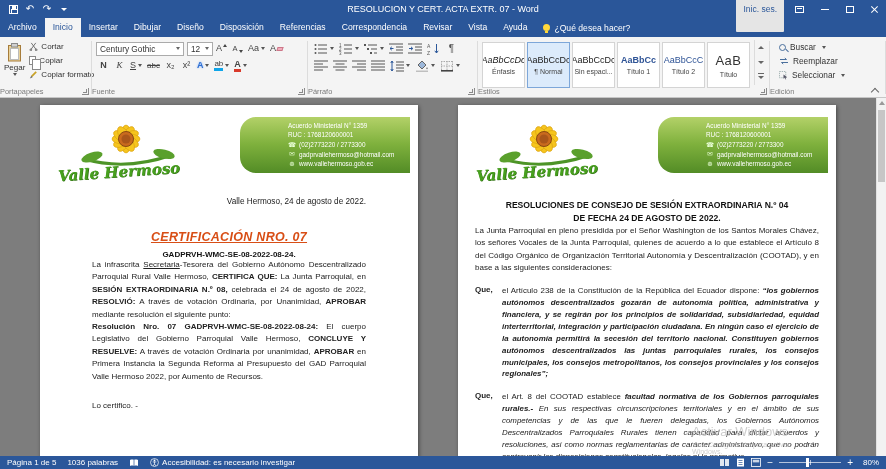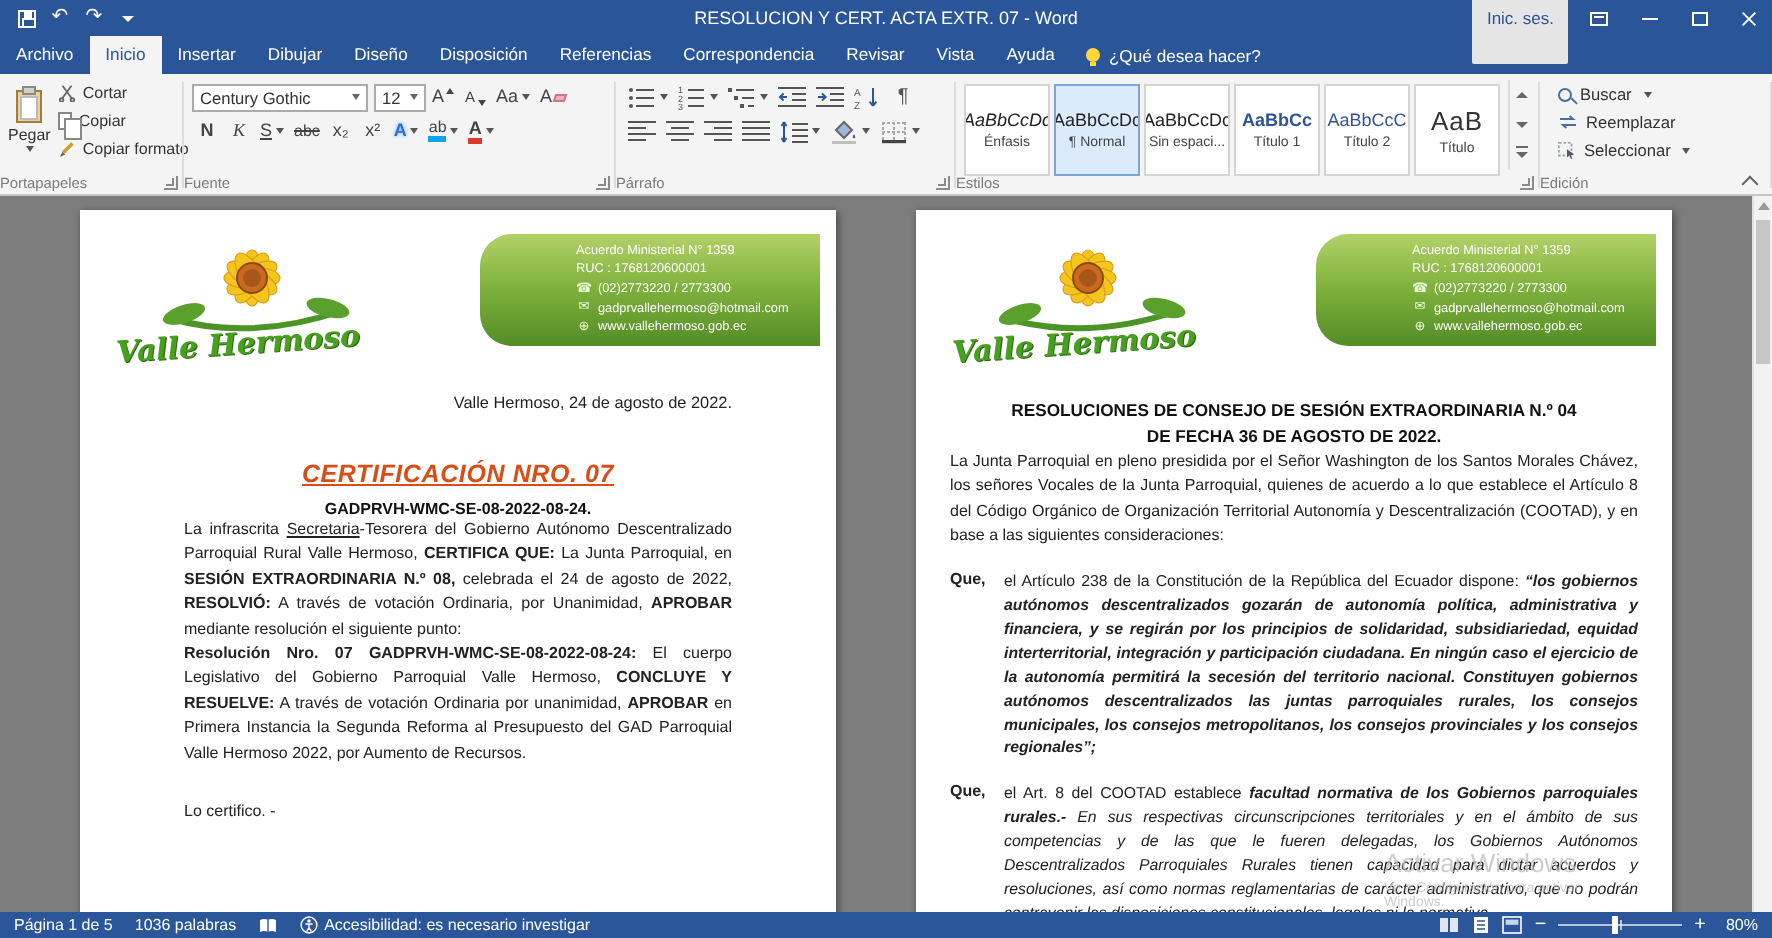--- a/index.html
+++ b/index.html
@@ -531,21 +531,21 @@
               <span class="bico">✉</span>
               <span>gadprvallehermoso@hotmail.com</span>
             </div>
           <div class="bline">
               <span class="bico">⊕</span>
               <span>www.vallehermoso.gob.ec</span>
             </div>
         </div>
       </div>
       <div class="p2body">
-        <h2 class="res-title">RESOLUCIONES DE CONSEJO DE SESIÓN EXTRAORDINARIA N.º 04 DE FECHA 36 DE AGOSTO DE 2022.</h2>
+        <h2 class="res-title">RESOLUCIONES DE CONSEJO DE SESIÓN EXTRAORDINARIA N.º 04 DE FECHA 24 DE AGOSTO DE 2022.</h2>
         <p class="para">La Junta Parroquial en pleno presidida por el Señor Washington de los Santos Morales Chávez, los señores Vocales de la Junta Parroquial, quienes de acuerdo a lo que establece el Artículo 8 del Código Orgánico de Organización Territorial Autonomía y Descentralización (COOTAD), y en base a las siguientes consideraciones:</p>
         <div class="que">
           <span class="qlabel">Que,</span>
           <p class="qtext"><span>el Artículo 238 de la Constitución de la República del Ecuador dispone: </span><span class="b i">“los gobiernos autónomos descentralizados gozarán de autonomía política, administrativa y financiera, y se regirán por los principios de solidaridad, subsidiariedad, equidad interterritorial, integración y participación ciudadana. En ningún caso el ejercicio de la autonomía permitirá la secesión del territorio nacional. Constituyen gobiernos autónomos descentralizados las juntas parroquiales rurales, los consejos municipales, los consejos metropolitanos, los consejos provinciales y los consejos regionales”;</span></p>
         </div>
         <div class="que">
           <span class="qlabel">Que,</span>
           <p class="qtext"><span>el Art. 8 del COOTAD establece </span><span class="b i">facultad normativa de los Gobiernos parroquiales rurales.-</span><span class="i"> En sus respectivas circunscripciones territoriales y en el ámbito de sus competencias y de las que le fueren delegadas, los Gobiernos Autónomos Descentralizados Parroquiales Rurales tienen capacidad para dictar acuerdos y resoluciones, así como normas reglamentarias de carácter administrativo, que no podrán contravenir las disposiciones constitucionales, legales ni la normativa</span></p>
         </div>
       </div>

